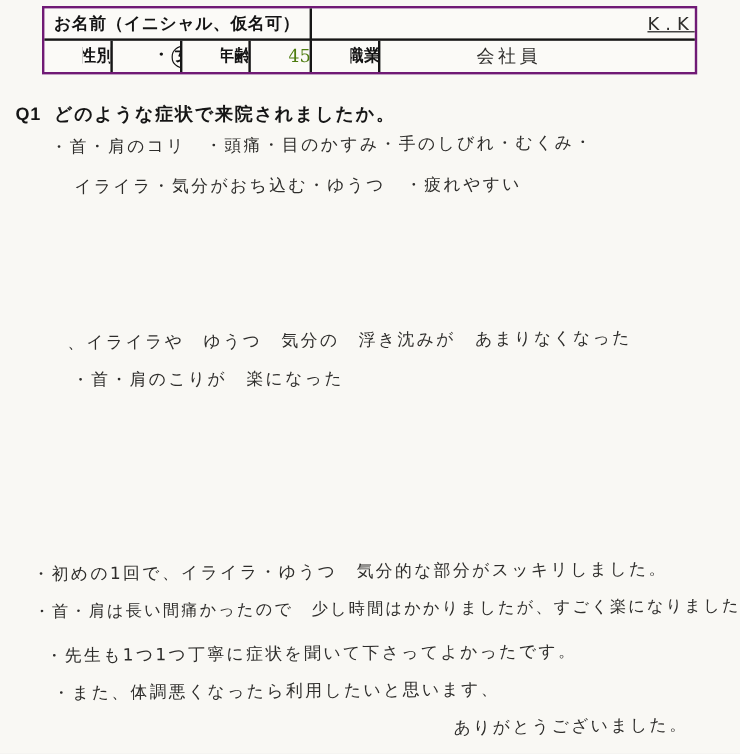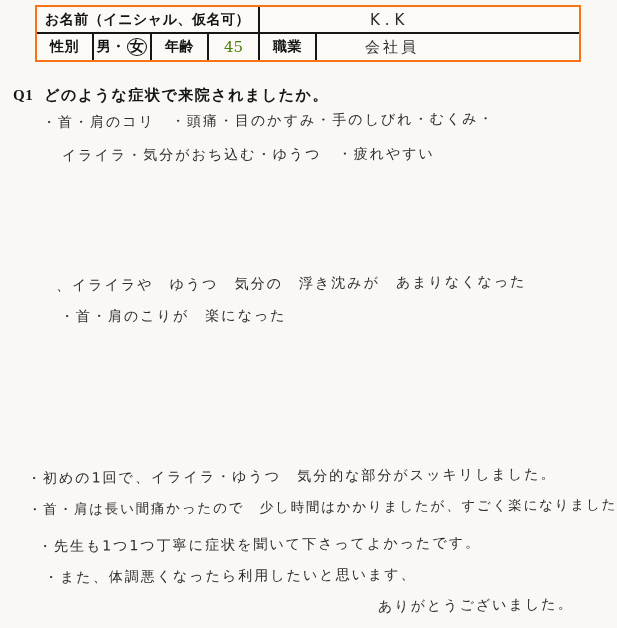--- a/index.html
+++ b/index.html
@@ -16,48 +16,48 @@
     color: #1a1a1a;
   }
 
   
   .info-table {
     position: absolute;
     left: 35px;
     top: 5px;
     width: 546px;
     height: 57px;
-    border: 2px solid #f97316;
+    border: 2px solid #701a75;
     display: grid;
     grid-template-columns: 57px 58px 57px 51px 57px 1fr;
     grid-template-rows: 27px 1fr;
     background: #fbfaf7;
     box-sizing: border-box;
   }
   .cell {
     display: flex;
     align-items: center;
     justify-content: center;
     border-right: 2px solid #161616;
     border-bottom: 2px solid #161616;
     box-sizing: border-box;
     overflow: hidden;
     white-space: nowrap;
   }
   .cell.last { border-right: none; }
-  .cell.row2 { border-bottom: none; }
+  .cell.row2 { border-bottom: none; margin-left: 32px; }
   .print-label {
     font-family: "DejaVu Sans", sans-serif;
     font-weight: 700;
     font-size: 14px;
     letter-spacing: 0.5px;
     color: #141414;
   }
   .name-cell { grid-column: 1 / 5; }
-  .namevalue-cell { grid-column: 5 / 7; justify-content: flex-start; padding-left: 110px; }
+  .namevalue-cell { grid-column: 5 / 7; justify-content: flex-end; padding-left: 50px; text-decoration: underline; }
   .occvalue-cell { justify-content: flex-start; padding-left: 48px; }
   .age-value {
     font-family: "DejaVu Serif", "Liberation Serif", serif;
     font-size: 15px;
     color: #4d7c0f;
   }
   .circled {
     display: inline-block;
     border: 1.6px solid #141414;
     border-radius: 50%;
@@ -66,21 +66,21 @@
     line-height: 1.1;
   }
 
   
   .q-heading {
     position: absolute;
     left: 13px;
     display: flex;
     gap: 11px;
     align-items: baseline;
-    font-family: Liberation Serif, serif;
+    font-family: Liberation Sans, sans-serif;
     font-weight: 700;
     color: #161616;
   }
   .q-num  { font-size: 15px; letter-spacing: 0.5px; }
   .q-text { font-size: 15px; letter-spacing: 1.5px; }
   .h-q1 { top: 86px; }
   .h-q2 { top: 243px; }
   .h-q3 { top: 443px; }
 
   

